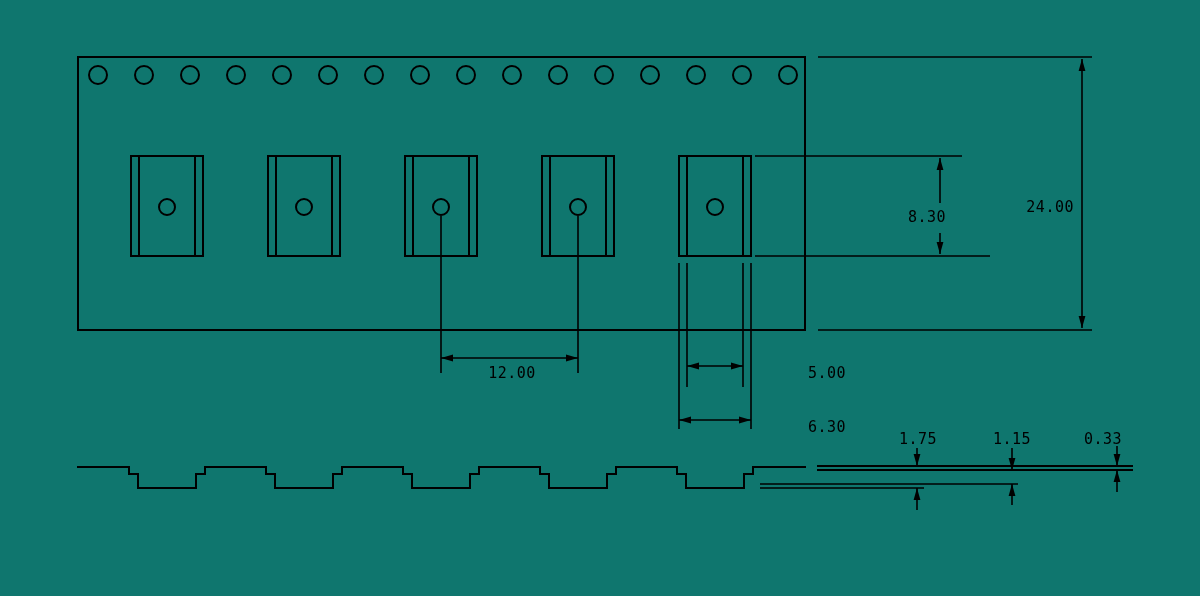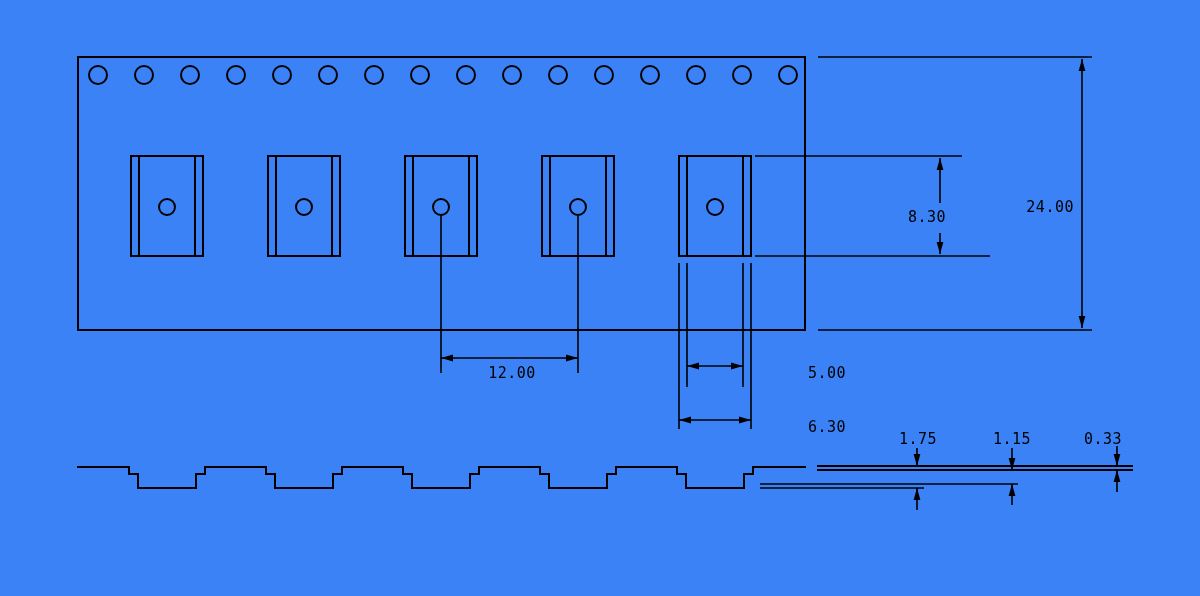--- a/index.html
+++ b/index.html
@@ -4,21 +4,21 @@
 <style>
   html, body {
     margin: 0;
     padding: 0;
     background: #ffffff;
   }
   .stage {
     position: relative;
     width: 1200px;
     height: 596px;
-    background: #3b82f6;
+    background: #0f766e;
     overflow: hidden;
   }
   svg { display: block; }
   .ln {
     stroke: #000000;
     stroke-width: 2;
     fill: none;
     stroke-linecap: square;
   }
   .dim {

